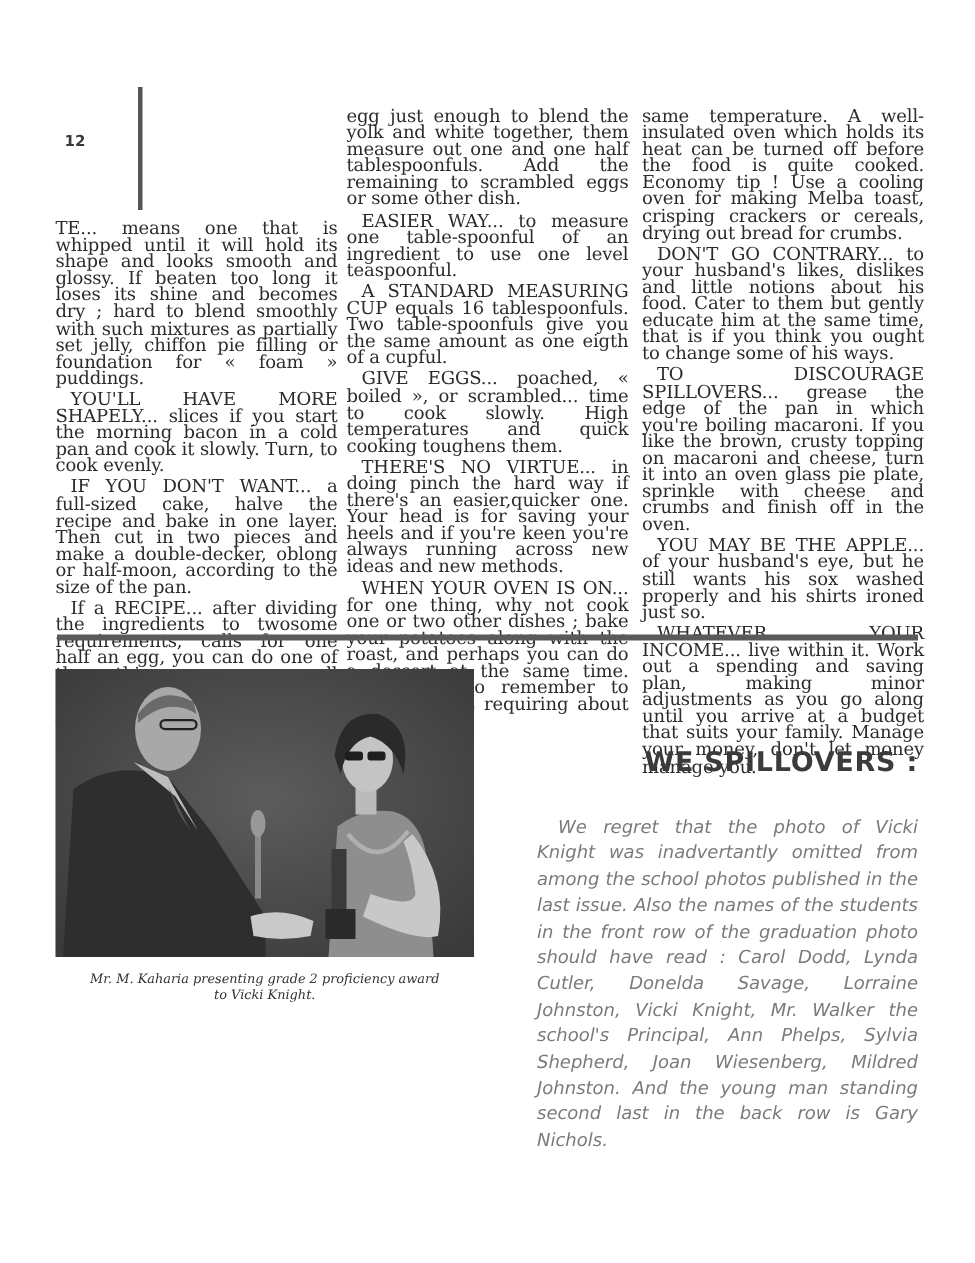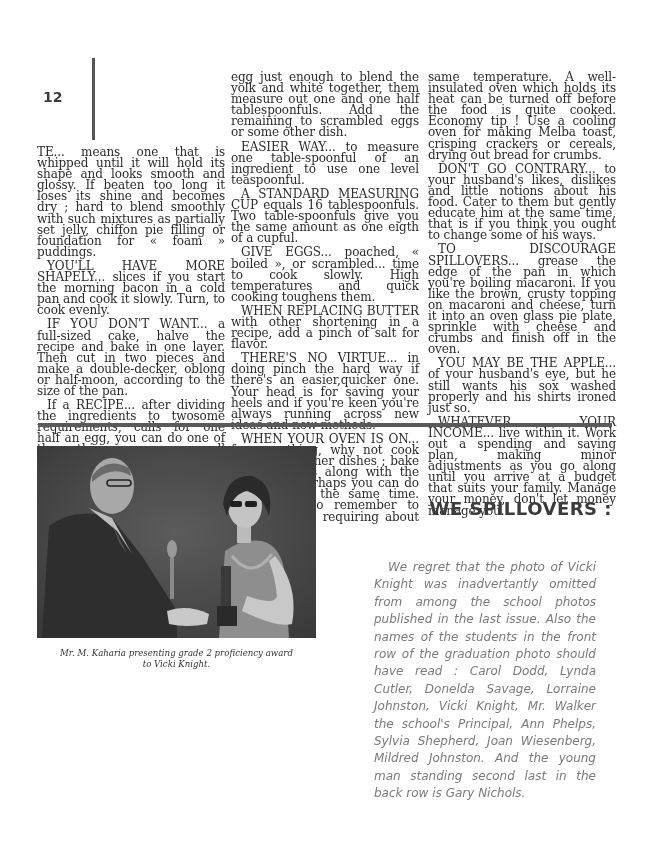--- a/index.html
+++ b/index.html
@@ -1,50 +1,49 @@
 <!DOCTYPE html>
 <html><head>
 <meta charset="utf-8">
 <style>
   html, body { margin:0; padding:0; }
   body { width:650px; height:842px; background:#ffffff; position:relative; overflow:hidden; font-family:"DejaVu Serif", serif; color:#2a2a2a; }
-  .page-num { position:absolute; left:43px; top:89px; font-family:"DejaVu Sans", sans-serif; font-weight:bold; font-size:14px; color:#3a3a3a; }
+  .page-num { position:absolute; left:43px; top:89px; font-family:"DejaVu Sans", sans-serif; font-weight:bold; font-size:10px; color:#3a3a3a; }
   .vrule { position:absolute; left:92px; top:58px; width:3px; height:82px; background:#555; }
   .col { position:absolute; width:188px; font-size:12px; line-height:11.1px; text-align:justify; color:#2b2b2b; letter-spacing:-0.1px; }
   .col p { margin:0 0 3px 0; text-indent:10px; }
   .col p.cont { text-indent:0; }
   .col1 { left:37px; top:147px; }
   .col2 { left:231px; top:72px; }
   .col3 { left:428px; top:72px; }
   .hrule { position:absolute; left:38px; top:423px; width:574px; height:4px; background:#5a5a5a; }
   .photo { position:absolute; left:37px; top:446px; width:279px; height:192px; background:#4a4a4a; overflow:hidden; }
   .caption { position:absolute; left:37px; top:648px; width:279px; text-align:center; font-style:italic; font-size:8.6px; line-height:11px; color:#333; }
   .apology-title { position:absolute; right:38px; top:498px; font-family:"DejaVu Sans", sans-serif; font-weight:bold; font-size:18px; letter-spacing:0.5px; color:#3b3b3b; }
   .apology-body { position:absolute; left:358px; top:543px; width:254px; font-family:"DejaVu Sans", sans-serif; font-style:italic; font-size:12px; line-height:17.4px; color:#7a7a7a; text-align:justify; }
-  .apology-body p { margin:16px; text-indent:14px; }
+  .apology-body p { margin:0; text-indent:14px; }
 </style>
 </head>
 <body>
 
 <div class="page-num">12</div>
 <div class="vrule"></div>
 
 <div class="col col1">
   <p class="cont">TE... means one that is whipped until it will hold its shape and looks smooth and glossy. If beaten too long it loses its shine and becomes dry ; hard to blend smoothly with such mixtures as partially set jelly, chiffon pie filling or foundation for « foam » puddings.</p>
   <p>YOU'LL HAVE MORE SHAPELY... slices if you start the morning bacon in a cold pan and cook it slowly. Turn, to cook evenly.</p>
   <p>IF YOU DON'T WANT... a full-sized cake, halve the recipe and bake in one layer. Then cut in two pieces and make a double-decker, oblong or half-moon, according to the size of the pan.</p>
   <p>If a RECIPE... after dividing the ingredients to twosome requirements, calls for one half an egg, you can do one of three things : use one small egg instead of an average-sized one, use only the egg yolk, or beat the</p>
 </div>
 
 <div class="col col2">
   <p class="cont">egg just enough to blend the yolk and white together, them measure out one and one half tablespoonfuls. Add the remaining to scrambled eggs or some other dish.</p>
   <p>EASIER WAY... to measure one table-spoonful of an ingredient to use one level teaspoonful.</p>
   <p>A STANDARD MEASURING CUP equals 16 tablespoonfuls. Two table-spoonfuls give you the same amount as one eigth of a cupful.</p>
   <p>GIVE EGGS... poached, « boiled », or scrambled... time to cook slowly. High temperatures and quick cooking toughens them.</p>
-  <p>WHEN REPLACING BUTTER with other shortening in a recipe, add a pinch of salt for flavor.</p>
   <p>THERE'S NO VIRTUE... in doing pinch the hard way if there's an easier,quicker one. Your head is for saving your heels and if you're keen you're always running across new ideas and new methods.</p>
   <p>WHEN YOUR OVEN IS ON... for one thing, why not cook one or two other dishes ; bake your potatoes along with the roast, and perhaps you can do a dessert at the same time. Only thing to remember to choose dishes requiring about the</p>
 </div>
 
 <div class="col col3">
   <p class="cont">same temperature. A well-insulated oven which holds its heat can be turned off before the food is quite cooked. Economy tip ! Use a cooling oven for making Melba toast, crisping crackers or cereals, drying out bread for crumbs.</p>
   <p>DON'T GO CONTRARY... to your husband's likes, dislikes and little notions about his food. Cater to them but gently educate him at the same time, that is if you think you ought to change some of his ways.</p>
   <p>TO DISCOURAGE SPILLOVERS... grease the edge of the pan in which you're  boiling macaroni. If you like the brown, crusty topping on macaroni and cheese, turn it into an oven glass pie plate, sprinkle with cheese and crumbs and finish off in the oven.</p>
   <p>YOU MAY BE THE APPLE... of your husband's eye, but he still wants his sox washed properly and his shirts ironed just so.</p>
   <p>WHATEVER YOUR INCOME... live within it. Work out a spending and saving plan, making minor adjustments as you go along until you arrive at a budget that suits your family. Manage your money, don't let money manage you.</p>

